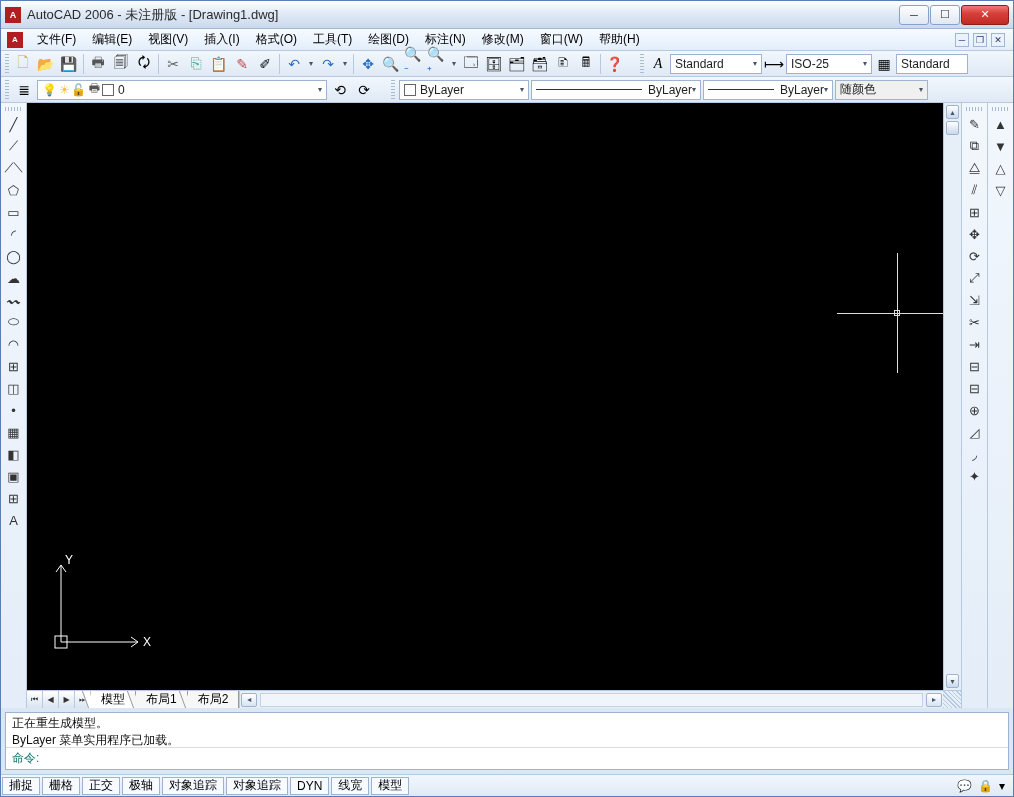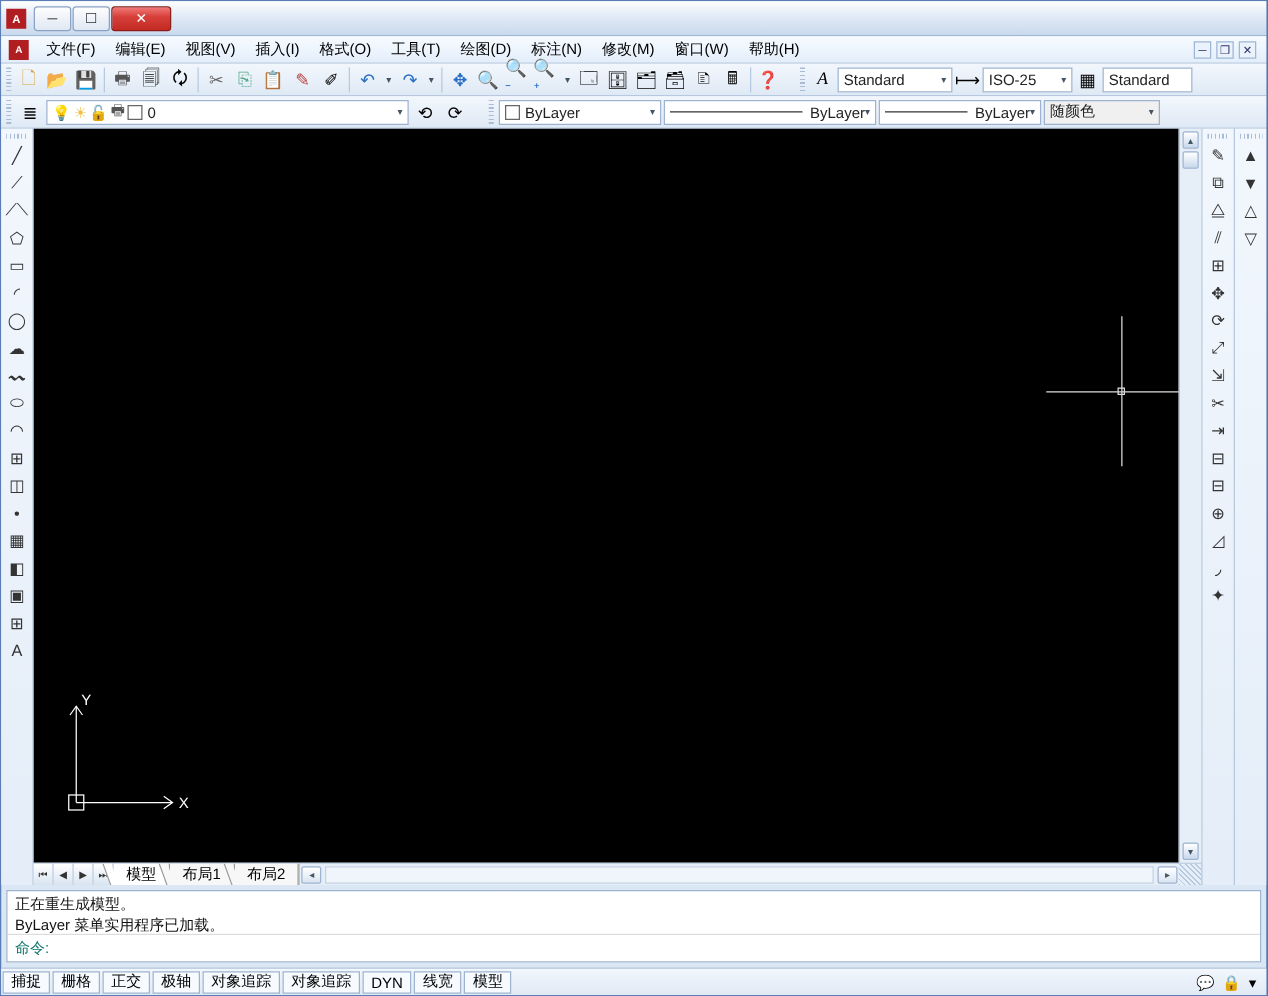--- a/index.html
+++ b/index.html
@@ -119,20 +119,21 @@
 .ic-zoom{color:#2a6fc4;} .ic-help{color:#2a6fc4;}
 svg{display:block;}
 </style>
 </head>
 <body>
 
 <div class="window">
 
   <div class="titlebar">
     <div class="appicon">A</div>
+    <div class="title">AutoCAD 2006 - 未注册版 - [Drawing1.dwg]</div>
     <div class="winbtns">
       <div class="winbtn">─</div>
       <div class="winbtn">☐</div>
       <div class="winbtn close">✕</div>
     </div>
   </div>
 
   <div class="menubar">
     <div class="menuicon">A</div>
     <div id="menu-items" style="display:flex;">
@@ -192,21 +193,21 @@
     <div class="tb-btn ic-help">❓</div>
     <div style="width:12px;"></div>
 
     <div class="tbgrip"></div>
     <div class="tb-btn" style="font-style:italic;font-family:serif;">A</div>
     <div class="combo" style="width:92px;">
       <span>Standard</span>
         <span class="arrow">▾</span>
     </div>
     <div class="tb-btn">⟼</div>
-    <div class="combo" style="width:72px;">
+    <div class="combo" style="width:86px;">
       <span>ISO-25</span>
         <span class="arrow">▾</span>
     </div>
     <div class="tb-btn">▦</div>
     <div class="combo" style="width:72px;">
       <span>Standard</span>
     </div>
   </div>
 
   <div class="proprow">

